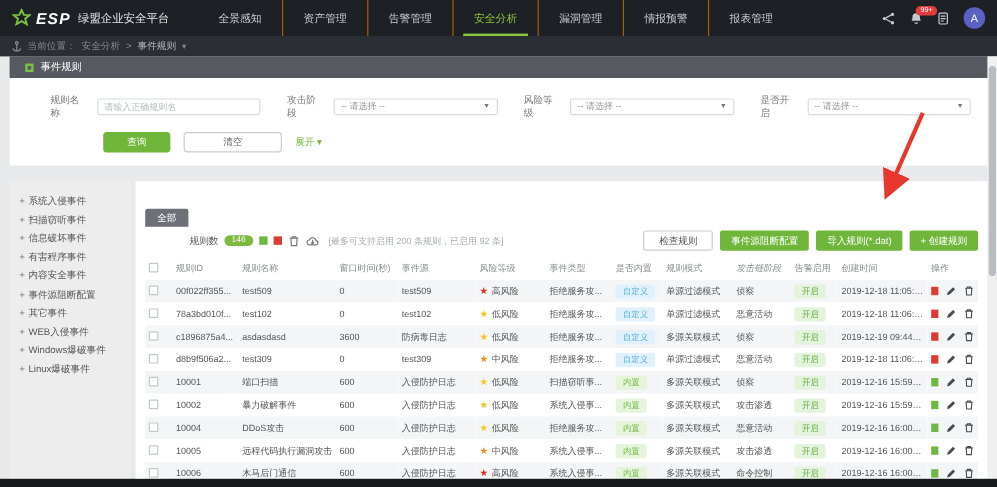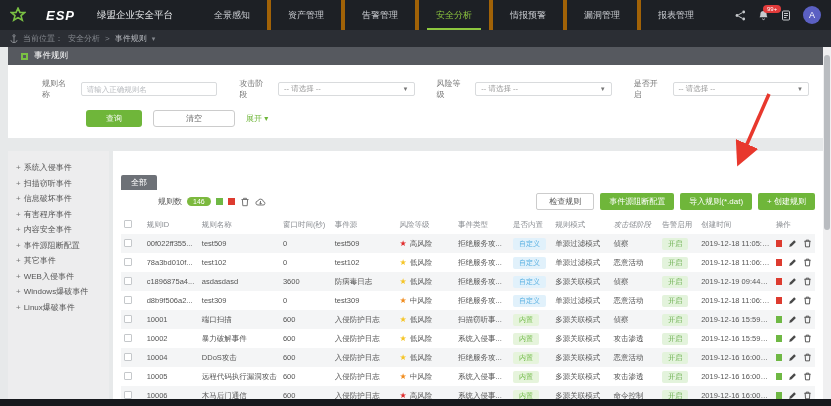--- a/index.html
+++ b/index.html
@@ -1,26 +1,26 @@
 <!DOCTYPE html>
 <html><head>
 <meta charset="utf-8">
 <style>
   * { margin:0; padding:0; box-sizing:border-box; }
   html,body { width:831px; height:406px; overflow:hidden; background:#e7e9ea;
     font-family:"Liberation Sans", sans-serif; position:relative; }
 
   
   .navbar { height:30px; background:#1d2025; display:flex; align-items:center; padding:0 10px; position:relative; z-index:2; }
-  .brand { display:flex; align-items:center; gap:20px; margin-right:24px; }
+  .brand { display:flex; align-items:center; gap:4px; margin-right:24px; }
   .brand-esp { color:#fff; font-weight:bold; font-style:italic; font-size:13px; letter-spacing:1px; }
   .brand-title { color:#e9eaec; font-size:9.5px; margin-left:2px; }
   .nav-menu { display:flex; height:30px; align-items:center; }
   .nav-item { color:#c9ccd1; font-size:9px; padding:0 17px; height:30px; line-height:30px; cursor:pointer; position:relative; }
-  .nav-item + .nav-item { border-left:4px solid #a16207; }
+  .nav-item + .nav-item { border-left:1px solid #a16207; }
   .nav-item.active { color:#8dc63f; }
   .nav-item.active::after { content:""; position:absolute; left:8px; right:8px; bottom:0; height:2px; background:#8dc63f; }
   .nav-right { margin-left:auto; display:flex; align-items:center; gap:12px; }
   .nav-ico { position:relative; display:inline-flex; cursor:pointer; }
   .nav-badge { position:absolute; top:-5px; left:5px; background:#e23b3b; color:#fff; font-size:6px;
     border-radius:7px; padding:1px 4px; line-height:1; }
   .avatar { width:18px; height:18px; border-radius:50%; background:#5b60c3; color:#fff; font-size:9px;
     display:flex; align-items:center; justify-content:center; cursor:pointer; }
 
   
@@ -103,22 +103,22 @@
         </svg>
     </span>
     <span class="brand-esp">ESP</span>
     <span class="brand-title">绿盟企业安全平台</span>
   </div>
   <div class="nav-menu">
       <div class="nav-item">全景感知</div>
       <div class="nav-item">资产管理</div>
       <div class="nav-item">告警管理</div>
       <div class="nav-item active">安全分析</div>
+      <div class="nav-item">漏洞管理</div>
       <div class="nav-item">情报预警</div>
-      <div class="nav-item">漏洞管理</div>
       <div class="nav-item">报表管理</div>
     </div>
   <div class="nav-right">
     <span class="nav-ico">
       <svg width="11" height="11" viewBox="0 0 11 11">
           <circle cx="8.7" cy="2" r="1.4" fill="#c7cacd"></circle>
           <circle cx="2" cy="5.5" r="1.4" fill="#c7cacd"></circle>
           <circle cx="8.7" cy="9" r="1.4" fill="#c7cacd"></circle>
           <path d="M3.2 4.9l4.3-2.3M3.2 6.1l4.3 2.3" stroke="#c7cacd" stroke-width="1"></path>
         </svg>
@@ -223,20 +223,21 @@
           <svg width="10" height="10" viewBox="0 0 10 10">
               <path d="M1.5 2.5h7M3.5 2.5V1.3h3v1.2M2.4 2.5l.4 6.2h4.4l.4-6.2" fill="none" stroke="#777"></path>
             </svg>
         </span>
         <span class="tb-icon">
           <svg width="11" height="10" viewBox="0 0 11 10">
               <path d="M3 8a2 2 0 0 1-.2-4A2.9 2.9 0 0 1 8.4 4.6 1.7 1.7 0 0 1 8 8H3z" fill="none" stroke="#777"></path>
               <path d="M5.5 4v3M4.3 6l1.2 1.2L6.7 6" fill="none" stroke="#777"></path>
             </svg>
         </span>
+        <span class="tb-note">[最多可支持启用 200 条规则，已启用 92 条]</span>
         <div class="tb-btns">
           <button class="tb-btn-plain">检查规则</button>
           <button class="tb-btn-green">事件源阻断配置</button>
           <button class="tb-btn-green">导入规则(*.dat)</button>
           <button class="tb-btn-green">+ 创建规则</button>
         </div>
       </div>
 
       <table>
         <thead>

